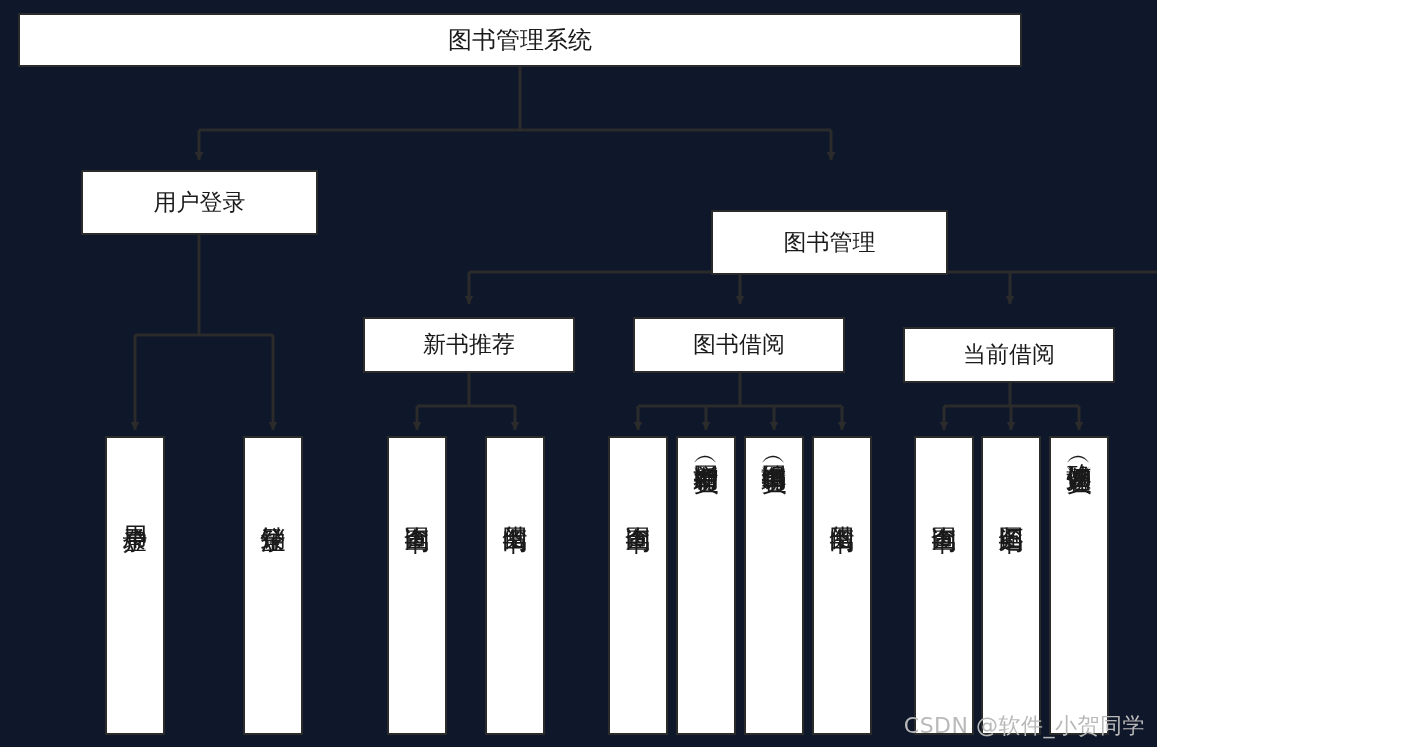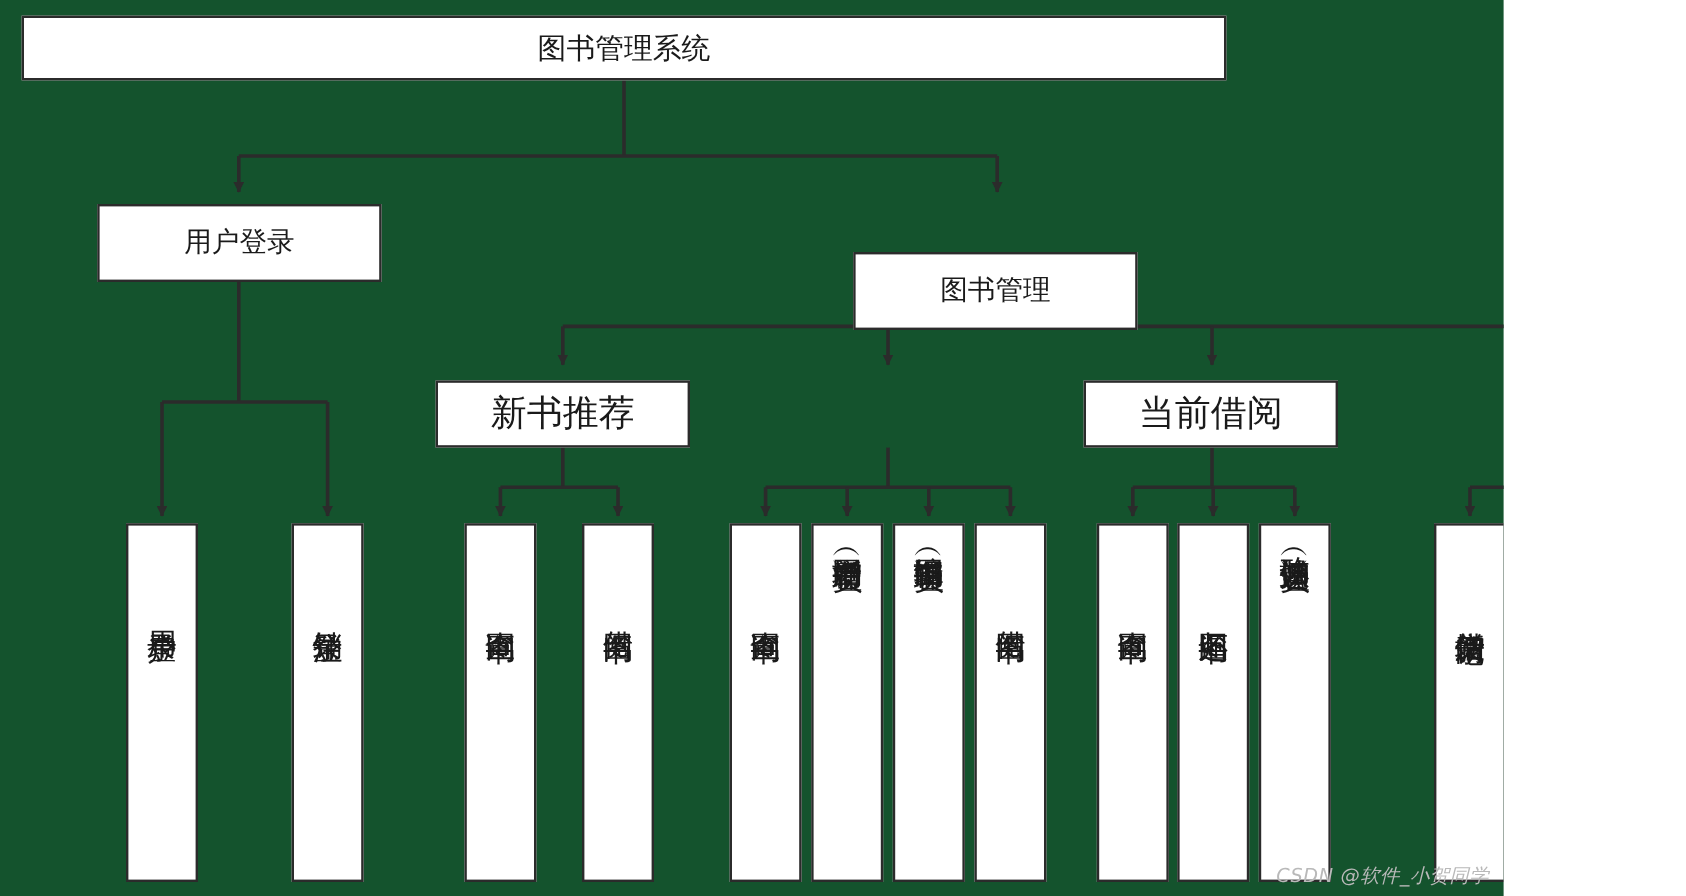--- a/index.html
+++ b/index.html
@@ -5,23 +5,23 @@
   html, body {
     margin: 0;
     padding: 0;
     background: #ffffff;
   }
   body {
     font-family: "DejaVu Sans", "Liberation Sans", sans-serif;
   }
   #diagram-root {
     position: relative;
-    width: 1253px;
+    width: 1157px;
     height: 747px;
-    background: #14532d;
+    background: #0f172a;
     overflow: hidden;
   }
   #diagram-svg {
     position: absolute;
     left: 0;
     top: 0;
     width: 1405px;
     height: 747px;
   }
   .node-box {
@@ -34,21 +34,21 @@
     justify-content: center;
   }
   .node-label {
     color: #1a1a1a;
     line-height: 1.18;
     text-align: center;
     white-space: nowrap;
   }
   .node-root .node-label { font-size: 24px; }
   .node-l2 .node-label { font-size: 23px; }
-  .node-l3 .node-label { font-size: 30px; }
+  .node-l3 .node-label { font-size: 23px; }
   .node-leaf {
     align-items: flex-start;
     justify-content: center;
     padding-top: 6px;
   }
   .node-leaf .node-label {
     font-size: 25px;
     writing-mode: vertical-rl;
     text-orientation: upright;
     letter-spacing: 1px;
@@ -59,26 +59,25 @@
   .node-leaf.leaf-mid .node-label {
     margin-top: 62px;
   }
   .node-leaf.leaf-tall .node-label {
     margin-top: 0px;
   }
   #watermark {
     position: absolute;
     right: 12px;
     bottom: 6px;
-    font-size: 16px;
+    font-size: 22px;
     color: #b9b9b9;
     letter-spacing: 0.5px;
     white-space: nowrap;
     pointer-events: none;
-    font-style: italic;
   }
 </style>
 </head>
 <body>
 
 <div id="diagram-root">
 
   <svg id="diagram-svg" viewBox="0 0 1405 747">
     <defs>
       <marker id="arrowhead" markerWidth="9" markerHeight="9" refX="8.4" refY="4.5" orient="auto" markerUnits="userSpaceOnUse">
@@ -150,22 +149,25 @@
   </div>
 
   <div class="node-box node-l2" style="left:711px; top:170px; width:237px; height:65px;margin-top:40px;">
     <span class="node-label">图书管理</span>
   </div>
 
   <div class="node-box node-l3" style="left:363px; top:317px; width:212px; height:56px;">
     <span class="node-label">新书推荐</span>
   </div>
 
-
-  <div class="node-box node-l3" style="left:903px; top:317px; width:212px; height:56px;">
+  <div class="node-box node-l3" style="left:633px; top:317px; width:212px; height:56px;">
+    <span class="node-label">图书借阅</span>
+  </div>
+
+  <div class="node-box node-l3" style="left:903px; top:327px; width:212px; height:56px;">
     <span class="node-label">当前借阅</span>
   </div>
 
 
   <div class="node-box node-leaf leaf-mid" style="left:105px; top:436px; width:60px; height:299px;">
     <span class="node-label">用户登录</span>
   </div>
 
   <div class="node-box node-leaf leaf-mid" style="left:243px; top:436px; width:60px; height:299px;">
     <span class="node-label">注销登录</span>

